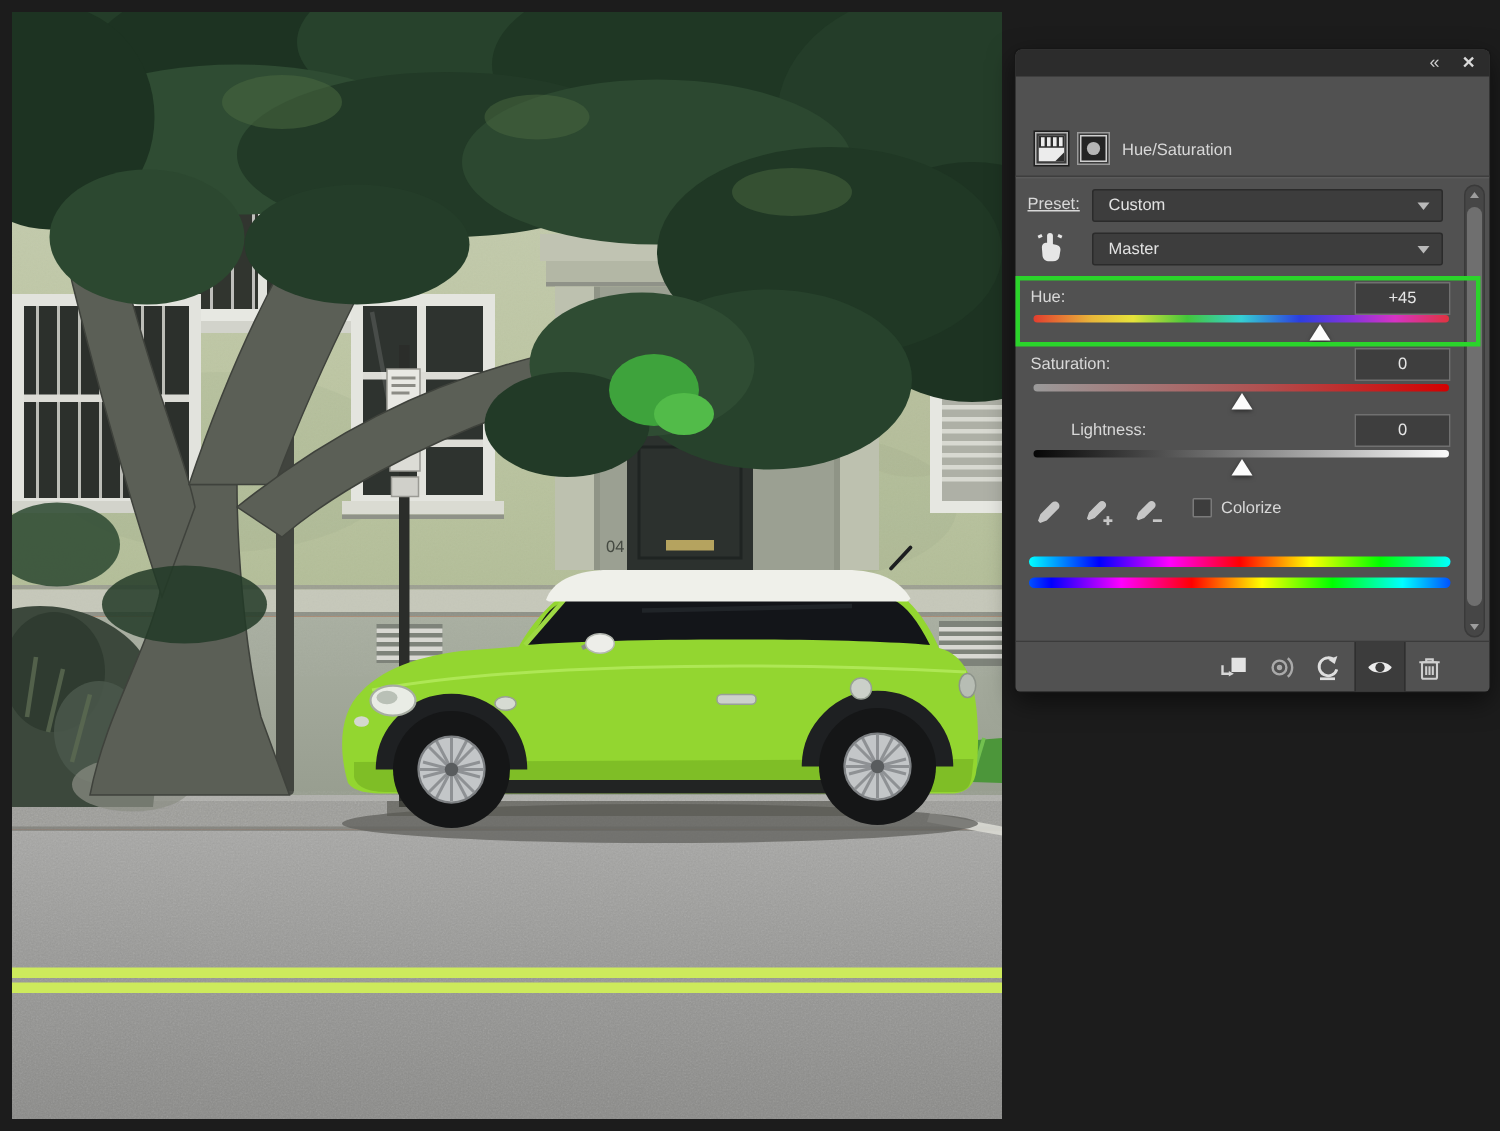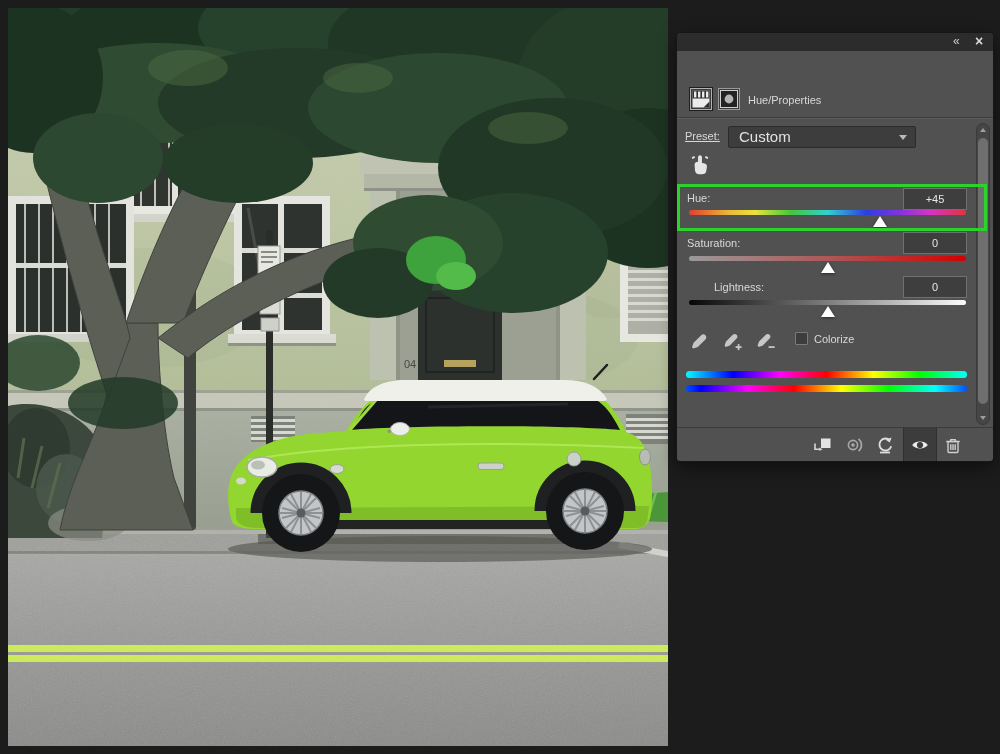--- a/index.html
+++ b/index.html
@@ -26,21 +26,21 @@
   .menu-ic{position:absolute;left:288px;top:10px;width:16px;height:2px;background:#c6c6c6;box-shadow:0 4px 0 #c6c6c6,0 8px 0 #c6c6c6;}
 
   .thumb-btn{position:absolute;top:55px;width:22px;height:22px;background:#3a3a3a;display:flex;align-items:center;justify-content:center;box-sizing:border-box;}
   .thumb-btn.adj{left:13px;border:1px solid #b2b2b2;box-shadow:0 0 0 1px #1f1f1f;}
   .thumb-btn.mask{left:41px;border:1px solid #9a9a9a;}
   .adj-title{position:absolute;left:71px;top:61px;font-size:11.5px;color:#d2d2d2;}
 
   .divider{position:absolute;left:0;right:0;top:84px;height:1px;background:#3e3e3e;box-shadow:0 1px 0 rgba(255,255,255,.06);}
 
   .panel-label{position:absolute;font-size:11px;color:#d8d8d8;}
-  .dropdown{position:absolute;left:51px;width:188px;height:22px;background:#3d3d3d;border:1px solid #2b2b2b;border-radius:2px;box-sizing:border-box;color:#e2e2e2;font-size:15px;line-height:20px;padding-left:10px;}
+  .dropdown{position:absolute;left:51px;width:234px;height:22px;background:#3d3d3d;border:1px solid #2b2b2b;border-radius:2px;box-sizing:border-box;color:#e2e2e2;font-size:11px;line-height:20px;padding-left:10px;}
   .dd-arrow{position:absolute;right:8px;top:8px;width:0;height:0;border-left:4px solid transparent;border-right:4px solid transparent;border-top:5px solid #b9b9b9;}
   .hand-btn{position:absolute;left:10px;top:119px;width:26px;height:26px;}
 
   .valuebox{position:absolute;left:226px;width:64px;height:22px;background:#3e3e3e;border:1px solid #707070;box-sizing:border-box;color:#e6e6e6;font-size:11px;display:flex;align-items:center;justify-content:center;}
   .slider{position:absolute;left:12px;width:277px;height:20px;}
   .track{position:absolute;left:0;right:0;top:0;height:5px;border-radius:2.5px;}
   .hue-track{background:linear-gradient(to right,#e33d2e 0%,#e8b63a 14%,#e6e33b 24%,#43c63b 37%,#35cfd3 50%,#2c3ee0 64%,#8233dd 76%,#d633c4 87%,#e0333f 100%);}
   .sat-track{background:linear-gradient(to right,#9a9a9a 0%,#b05050 55%,#d40000 100%);}
   .light-track{background:linear-gradient(to right,#060606 0%,#7e7e7e 50%,#fbfbfb 100%);}
   .sthumb-tri{position:absolute;top:6px;width:0;height:0;margin-left:-7px;border-left:7px solid transparent;border-right:7px solid transparent;border-bottom:11px solid #fdfdfd;filter:drop-shadow(0 1px 1.5px rgba(0,0,0,.5));}
@@ -397,39 +397,43 @@
         </g>
       <path d="M17.5,17.5 L11.5,17.5 L17.5,11.5 Z" fill="#2e2e2e"></path>
     </svg>
   </div>
   <div class="thumb-btn mask">
     <svg width="18" height="18" viewBox="0 0 18 18">
       <rect x="0.5" y="0.5" width="17" height="17" fill="#242424" stroke="#d0d0d0"></rect>
       <circle cx="9" cy="9" r="4.4" fill="#b5b5b5"></circle>
     </svg>
   </div>
-  <div class="panel-label adj-title">Hue/Properties</div>
+  <div class="panel-label adj-title">Hue/Saturation</div>
 
   <div class="divider"></div>
 
   <div class="panel-label" style="left:8px;top:97px;text-decoration:underline;">Preset:</div>
   <div class="dropdown" style="top:93px;">
     <span>Custom</span>
     <span class="dd-arrow"></span>
   </div>
 
   <div class="hand-btn">
     <svg width="26" height="26" viewBox="0 0 24 24">
       <g fill="#e6e6e6">
         <rect x="10.2" y="3" width="3.6" height="10" rx="1.8"></rect>
         <path d="M7 12 C7 9.8 8.4 9 10 9 L16.2 10.5 C18 11 18.6 12.2 18.4 13.8 L17.8 17.5 C17.5 19.4 16 20.5 13.8 20.5 L11.5 20.5 C9.4 20.5 7.8 19.3 7.4 17.2 Z"></path>
         <rect x="4.6" y="4.2" width="2.6" height="1.8" transform="rotate(-25 5.9 5.1)"></rect>
         <rect x="16.8" y="4.2" width="2.6" height="1.8" transform="rotate(25 18.1 5.1)"></rect>
       </g>
     </svg>
+  </div>
+  <div class="dropdown" style="top:122px;">
+    <span>Master</span>
+    <span class="dd-arrow"></span>
   </div>
 
   <div class="highlight-box"></div>
 
   <div class="panel-label" style="left:10px;top:159px;">Hue:</div>
   <div class="valuebox" style="top:155px;">+45</div>
   <div class="slider" style="top:177px;">
     <div class="track hue-track"></div>
     <div class="sthumb-tri" style="left: 69%;"></div>
   </div>

